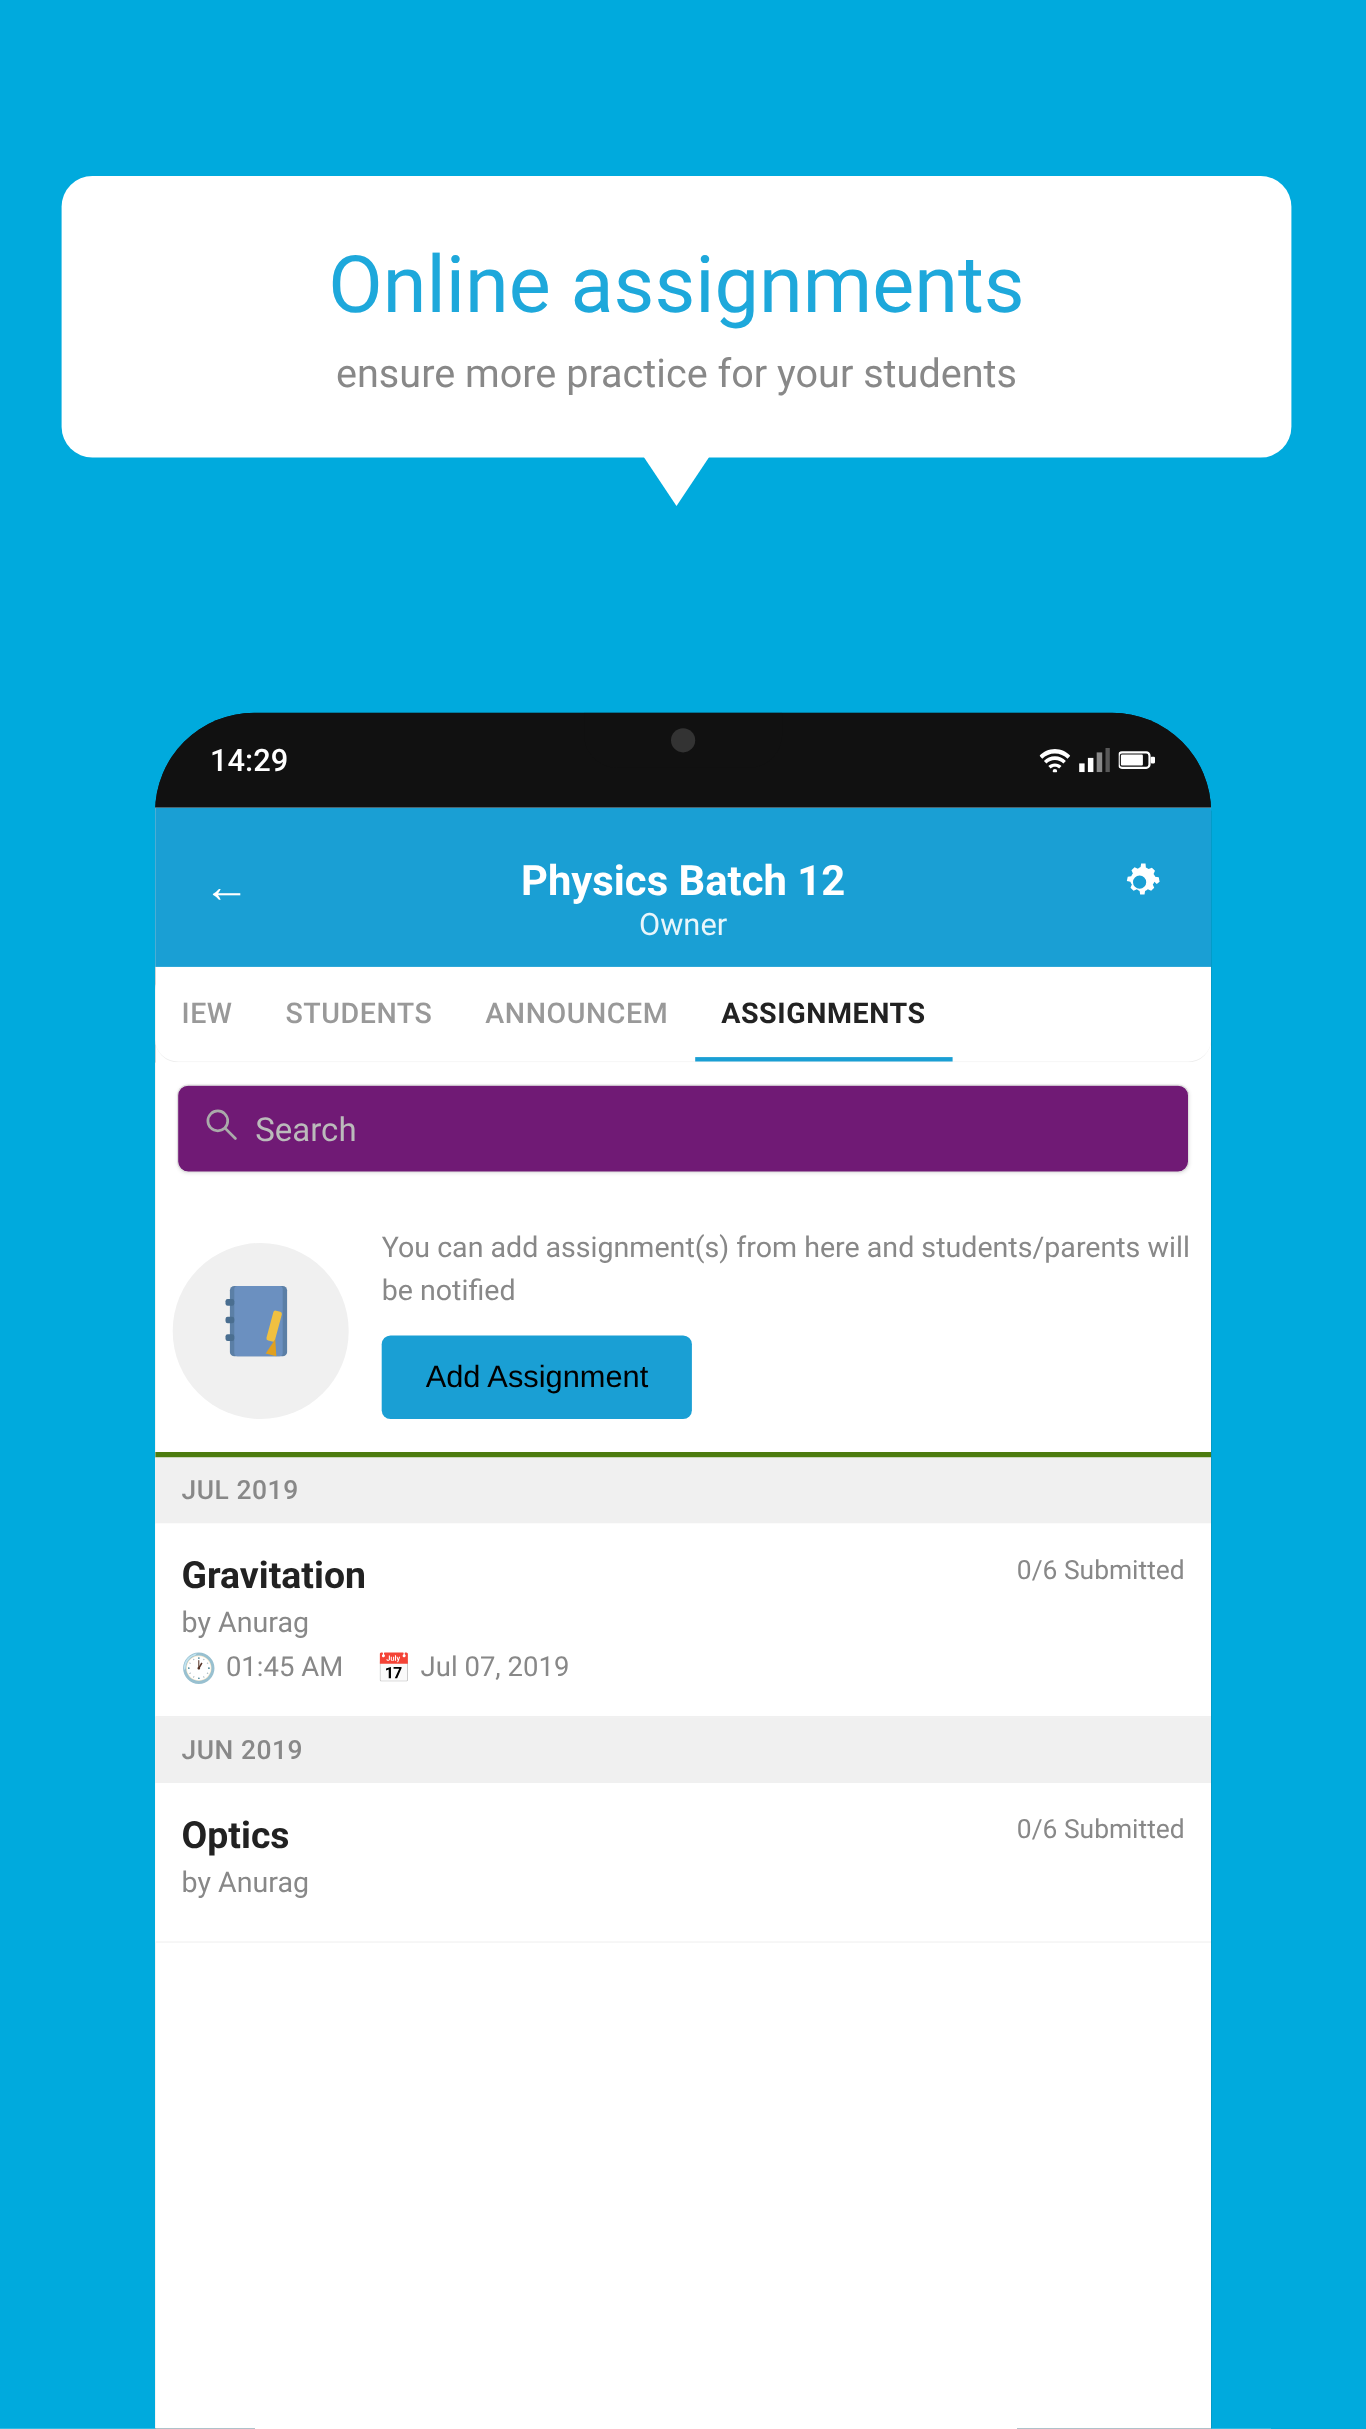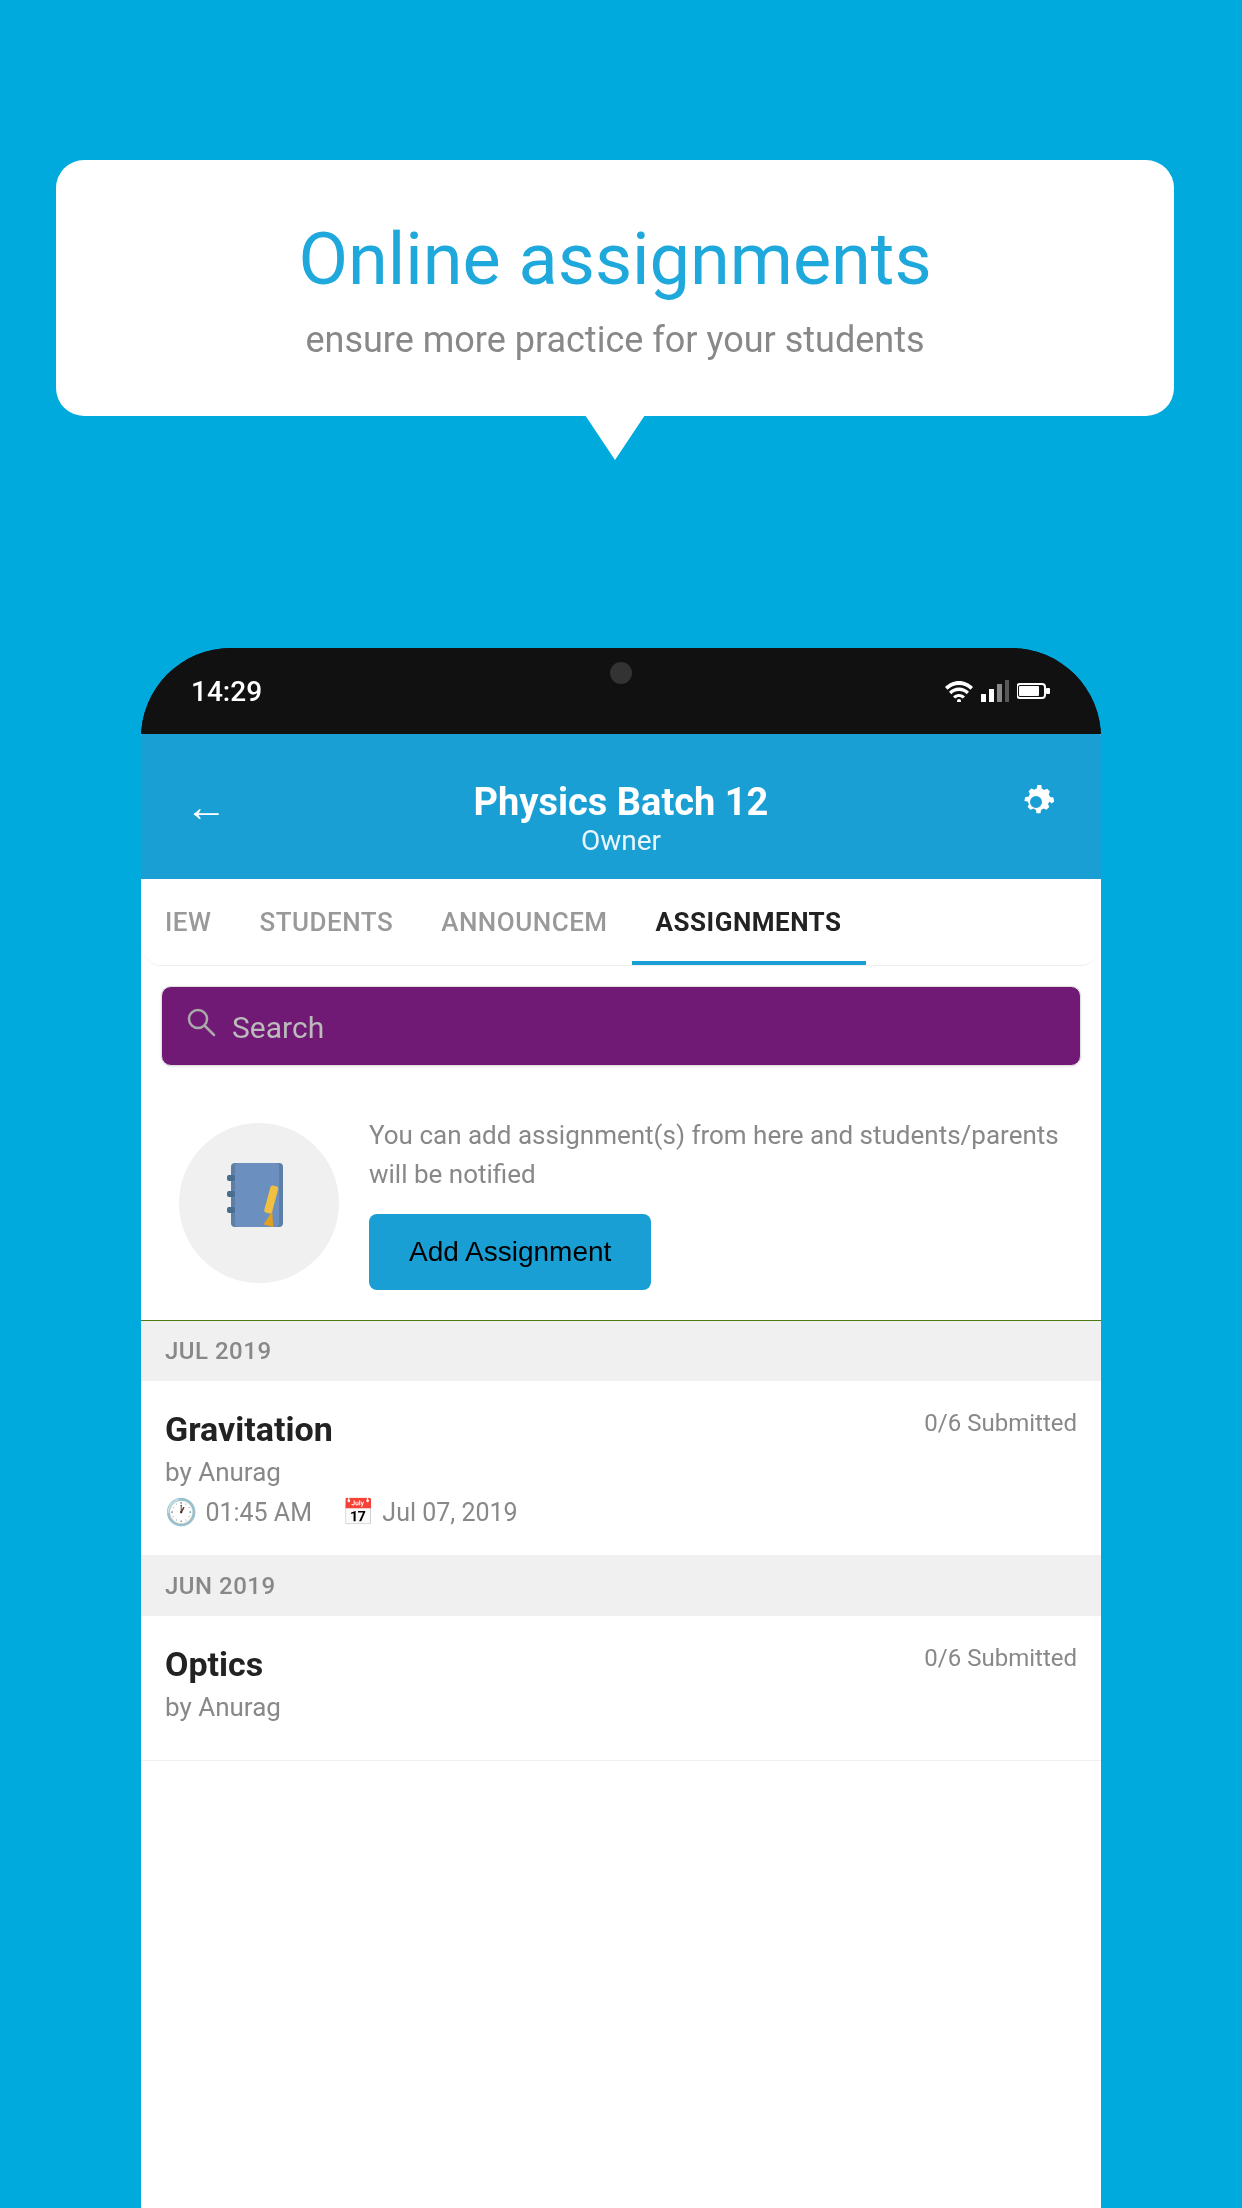--- a/index.html
+++ b/index.html
@@ -227,23 +227,23 @@
     }
 
     .search-placeholder {
       color: #bbb;
       font-size: 30px;
     }
 
     
     .empty-state {
       display: flex;
-      align-items: center;
-      padding: 30px 38px;
-      border-bottom: 1px solid #4d7c0f;
+      align-items: flex-end;
+      padding: 30px 16px;
+      border-bottom: 5px solid #4d7c0f;
     }
 
     .empty-icon-circle {
       width: 160px;
       height: 160px;
       border-radius: 50%;
       background: #f0f0f0;
       display: flex;
       align-items: center;
       justify-content: center;

